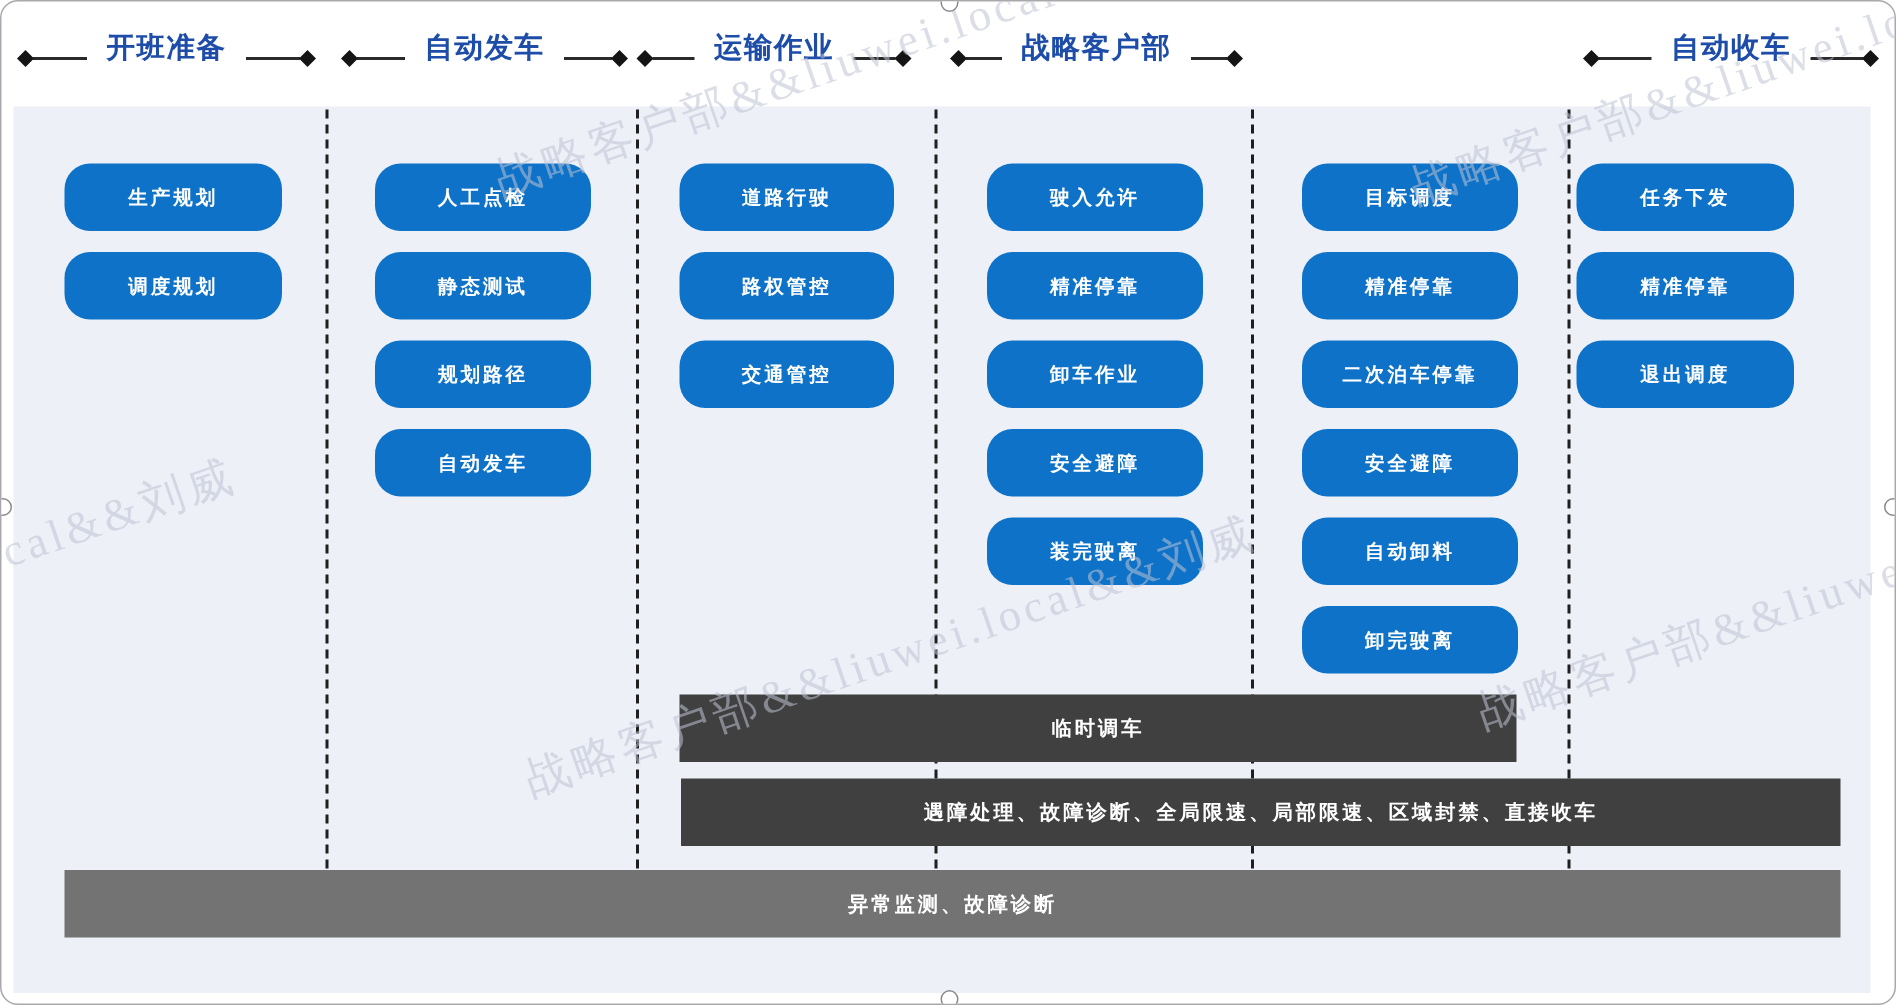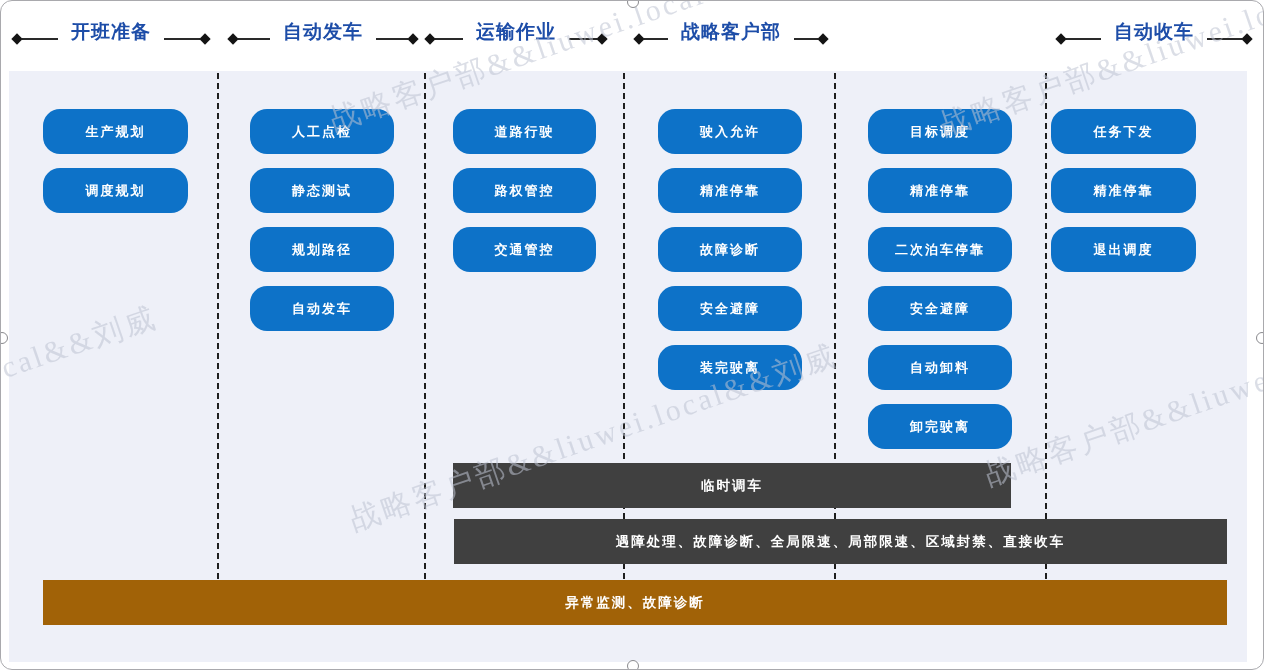--- a/index.html
+++ b/index.html
@@ -37,21 +37,21 @@
     background:#0d72c8;color:#ffffff;font-size:13px;font-weight:bold;
     letter-spacing:2px;white-space:nowrap;border-radius:17px;
   }
   
   .bar{
     position:absolute;display:flex;align-items:center;justify-content:center;
     color:#ffffff;font-size:13.5px;font-weight:bold;letter-spacing:2px;
     z-index:4;white-space:nowrap;
   }
   .bar-orange{background:#404040;}
-  .bar-navy{background:#a16207;}
+  .bar-navy{background:#737373;}
   
   .wm-layer{position:absolute;inset:0;overflow:hidden;z-index:6;pointer-events:none;}
   .wm{
     position:absolute;white-space:nowrap;font-family:"Liberation Serif","DejaVu Serif",serif;
     font-size:30px;letter-spacing:3px;color:rgba(190,194,210,0.55);
     transform:rotate(-19deg);transform-origin:0 50%;
   }
   
   .handle{
     position:absolute;width:12px;height:12px;border-radius:50%;
@@ -121,21 +121,21 @@
 
   <div class="task-col" style="left:452px;width:143px">
     <div class="task-box">道路行驶</div>
     <div class="task-box">路权管控</div>
     <div class="task-box">交通管控</div>
   </div>
 
   <div class="task-col" style="left:657px;width:144px">
     <div class="task-box">驶入允许</div>
     <div class="task-box">精准停靠</div>
-    <div class="task-box">故障诊断</div>
+    <div class="task-box">卸车作业</div>
     <div class="task-box">安全避障</div>
     <div class="task-box">装完驶离</div>
   </div>
 
   <div class="task-col" style="left:867px;width:144px">
     <div class="task-box">目标调度</div>
     <div class="task-box">精准停靠</div>
     <div class="task-box">二次泊车停靠</div>
     <div class="task-box">安全避障</div>
     <div class="task-box">自动卸料</div>

